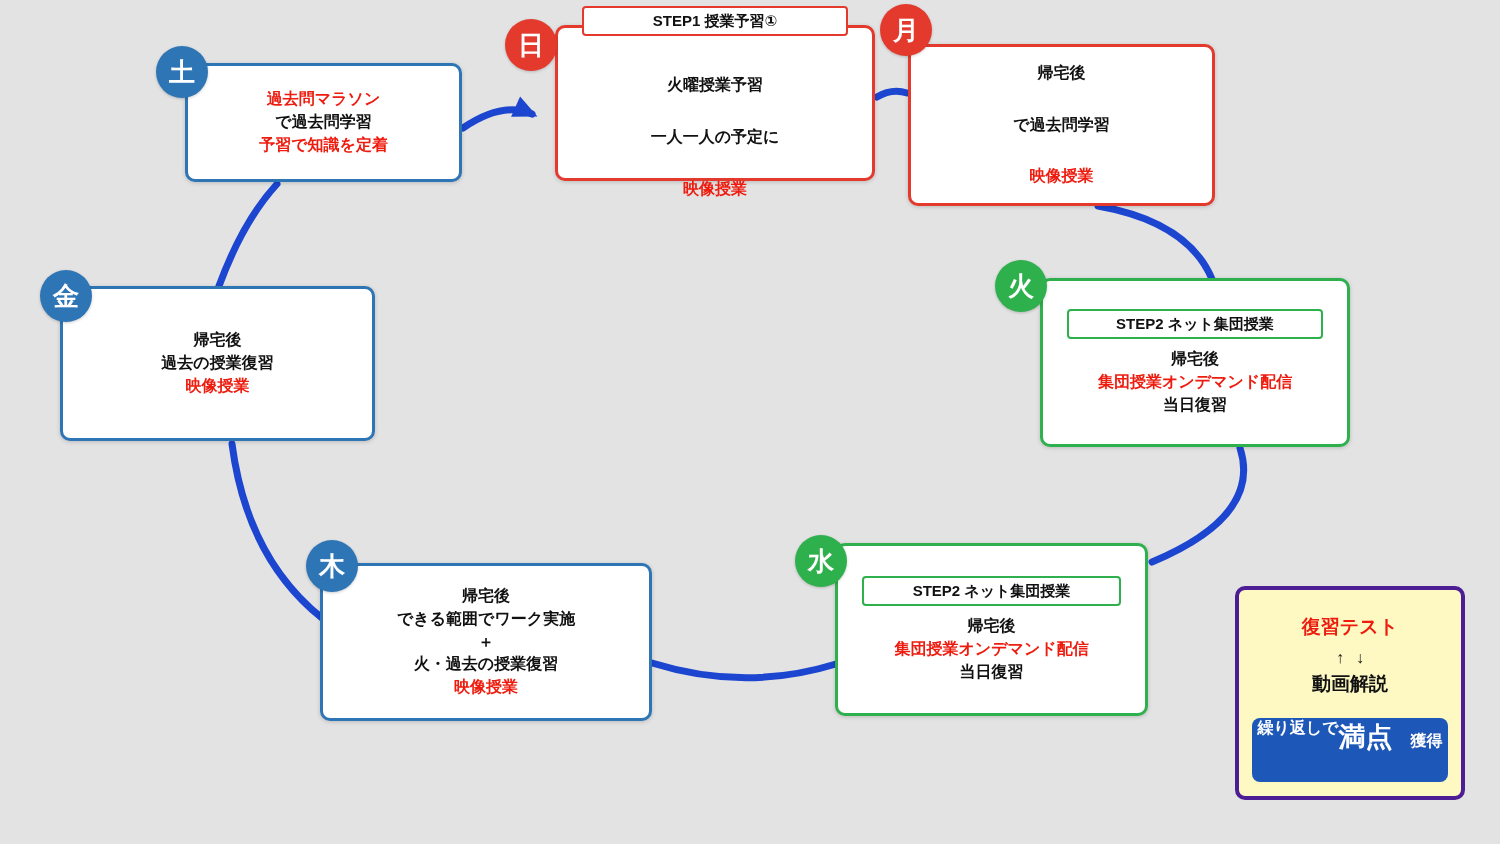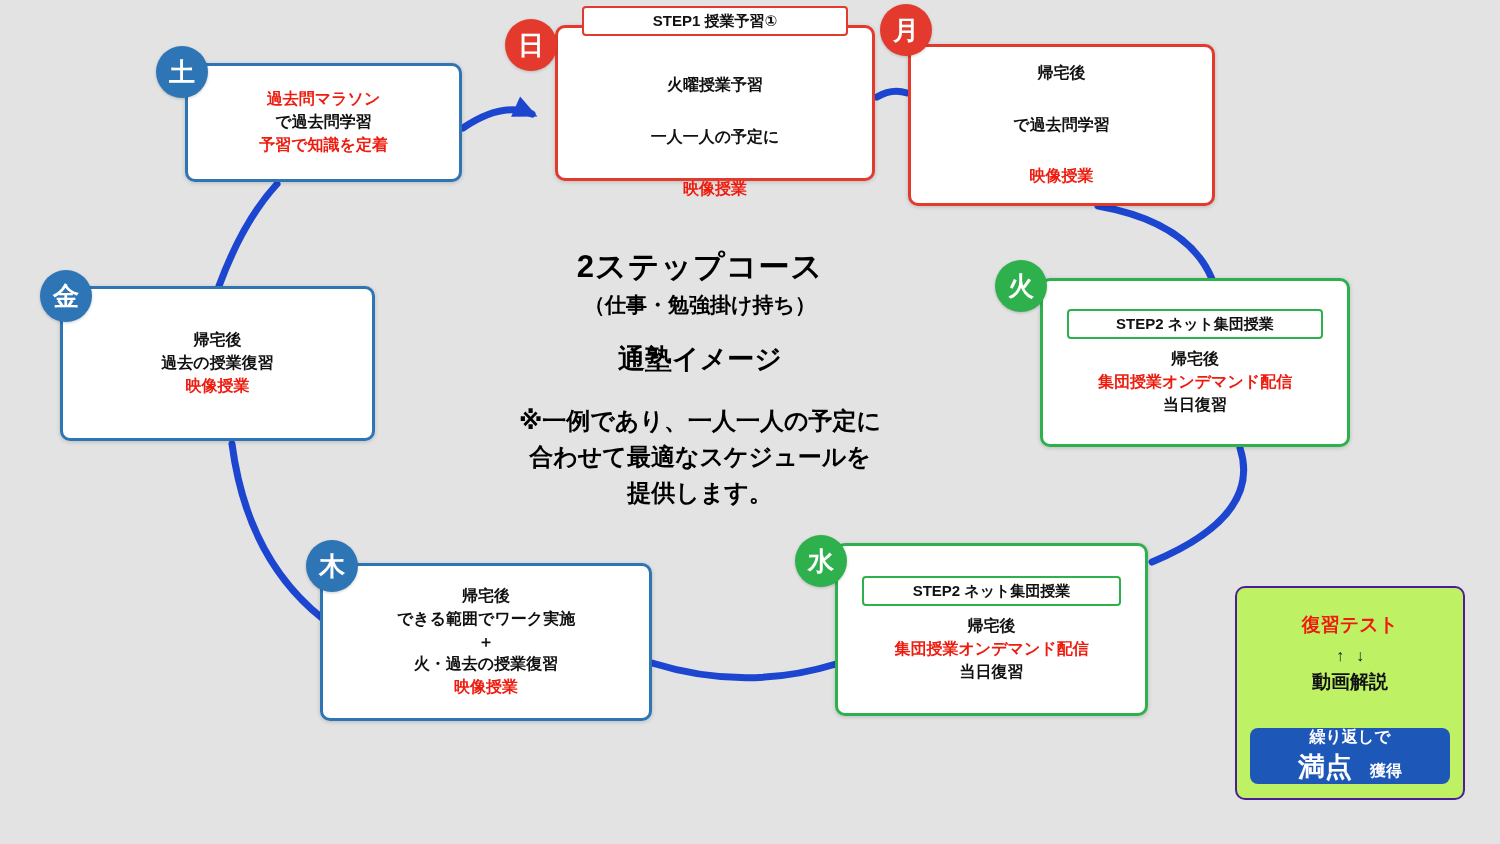--- a/index.html
+++ b/index.html
@@ -33,29 +33,29 @@
   .red-badge   { background:var(--red,#e43a2e); }
   .green-badge { background:var(--green,#2eb04d); }
 
   .center-block { position:absolute; left:440px; top:246px; width:520px; text-align:center; color:#000; z-index:1; }
   .c-title  { font-size:31px; letter-spacing:1px; }
   .c-sub    { font-size:21px; margin-top:3px; }
   .c-title2 { font-size:27px; margin-top:22px; }
   .c-note   { font-size:24px; margin-top:26px; line-height:1.5; }
 
   .review-panel { position:absolute; left:1235px; top:586px; width:230px; height:214px;
-                  background:#bef264; border:2px solid #4c1d95; border-radius:10px; text-align:center;
+                  background:#fef9c3; border:4px solid #4c1d95; border-radius:10px; text-align:center;
                   z-index:2; padding-top:24px; }
   .rv-test  { font-size:19px; }
   .rv-arrows { font-size:16px; margin-top:9px; color:#222; }
   .rv-arrows span { margin:0 6px; }
   .rv-video { font-size:19px; margin-top:4px; color:#111; }
-  .rv-cta { position:absolute; left:13px; right:13px; bottom:14px; height:56px;
+  .rv-cta { position:absolute; left:13px; right:13px; bottom:14px; height:64px;
             background:var(--ctaBlue,#1d57b8); border-radius:8px; color:#fff;
-            display:flex; flex-direction:column; align-items:center; justify-content:center; }
+            display:flex; flex-direction:row; justify-content:center; }
   .rv-cta-top { font-size:16px; }
   .rv-cta-bottom { font-size:16px; margin-top:1px; display:flex; align-items:baseline; }
   .rv-cta-bottom .big { font-size:27px; margin-right:18px; }
 </style>
 </head>
 <body>
 
 <div class="canvas">
 
   <svg class="arrows-svg" width="1500" height="844" viewBox="0 0 1500 844">
@@ -120,30 +120,20 @@
   </div>
   <div class="badge blue-badge" style="left:306px;top:540px;">木</div>
 
   <div class="card blue-card" style="left:60px;top:286px;width:315px;height:155px;">
     <div class="line">帰宅後</div>
     <div class="line">過去の授業復習</div>
     <div class="line red-text">映像授業</div>
   </div>
   <div class="badge blue-badge" style="left:40px;top:270px;">金</div>
 
-  <div class="center-block">
-    <div class="c-title">2ステップコース</div>
-    <div class="c-sub">（仕事・勉強掛け持ち）</div>
-    <div class="c-title2">通塾イメージ</div>
-    <div class="c-note">
-      <div>※一例であり、一人一人の予定に</div>
-      <div>合わせて最適なスケジュールを</div>
-      <div>提供します。</div>
-    </div>
-  </div>
 
   <div class="review-panel">
     <div class="rv-test red-text">復習テスト</div>
     <div class="rv-arrows">
       <span>↑</span><span>↓</span>
     </div>
     <div class="rv-video">動画解説</div>
     <div class="rv-cta">
       <div class="rv-cta-top">繰り返しで</div>
       <div class="rv-cta-bottom">

